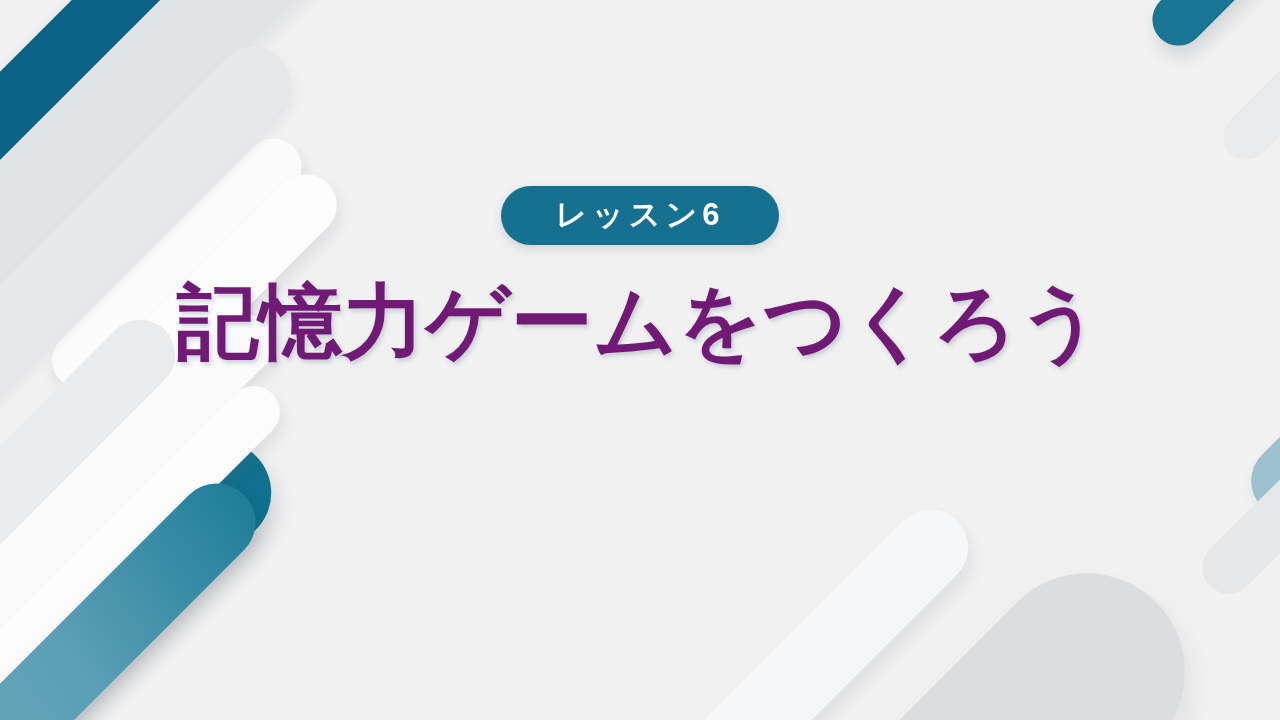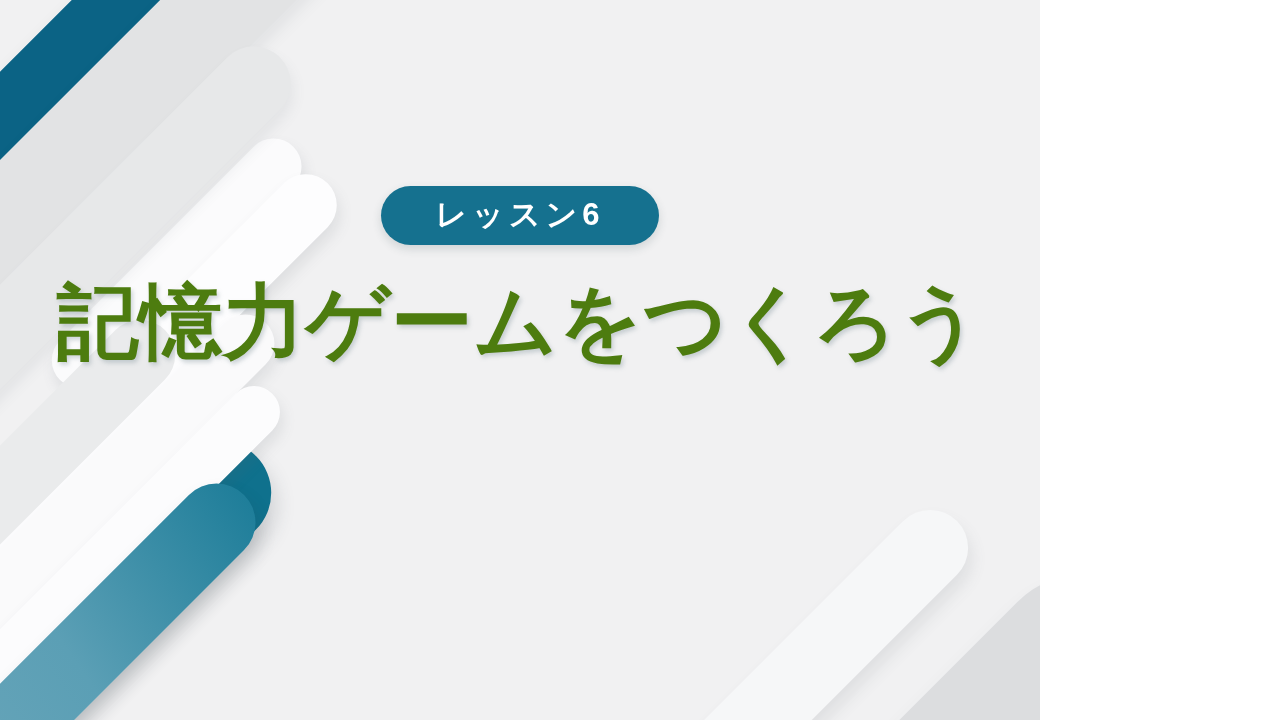--- a/index.html
+++ b/index.html
@@ -2,21 +2,21 @@
 <html><head>
 <meta charset="utf-8">
 <style>
   html, body {
     margin: 0;
     padding: 0;
     background: #ffffff;
   }
   #slide {
     position: relative;
-    width: 1040px;
+    width: 1280px;
     height: 720px;
     overflow: hidden;
     background: #f1f1f2;
     font-family: "Liberation Sans", "DejaVu Sans", sans-serif;
   }
 
   
   .deco-layer {
     position: absolute;
     inset: 0;
@@ -149,21 +149,21 @@
     padding: 13px 54px 15px;
     font-size: 31px;
     font-weight: bold;
     letter-spacing: 5px;
     line-height: 1;
     box-shadow: 0 4px 10px rgba(40,60,70,.16);
     white-space: nowrap;
   }
   .title {
     margin-top: 36px;
-    color: #4d7c0f;
+    color: #701a75;
     font-size: 82px;
     font-weight: bold;
     letter-spacing: 1px;
     line-height: 1;
     white-space: nowrap;
     text-shadow: 2px 3px 4px rgba(120,140,150,.35);
   }
   .subtitle {
     margin-top: 14px;
     color: #1b6e8d;

